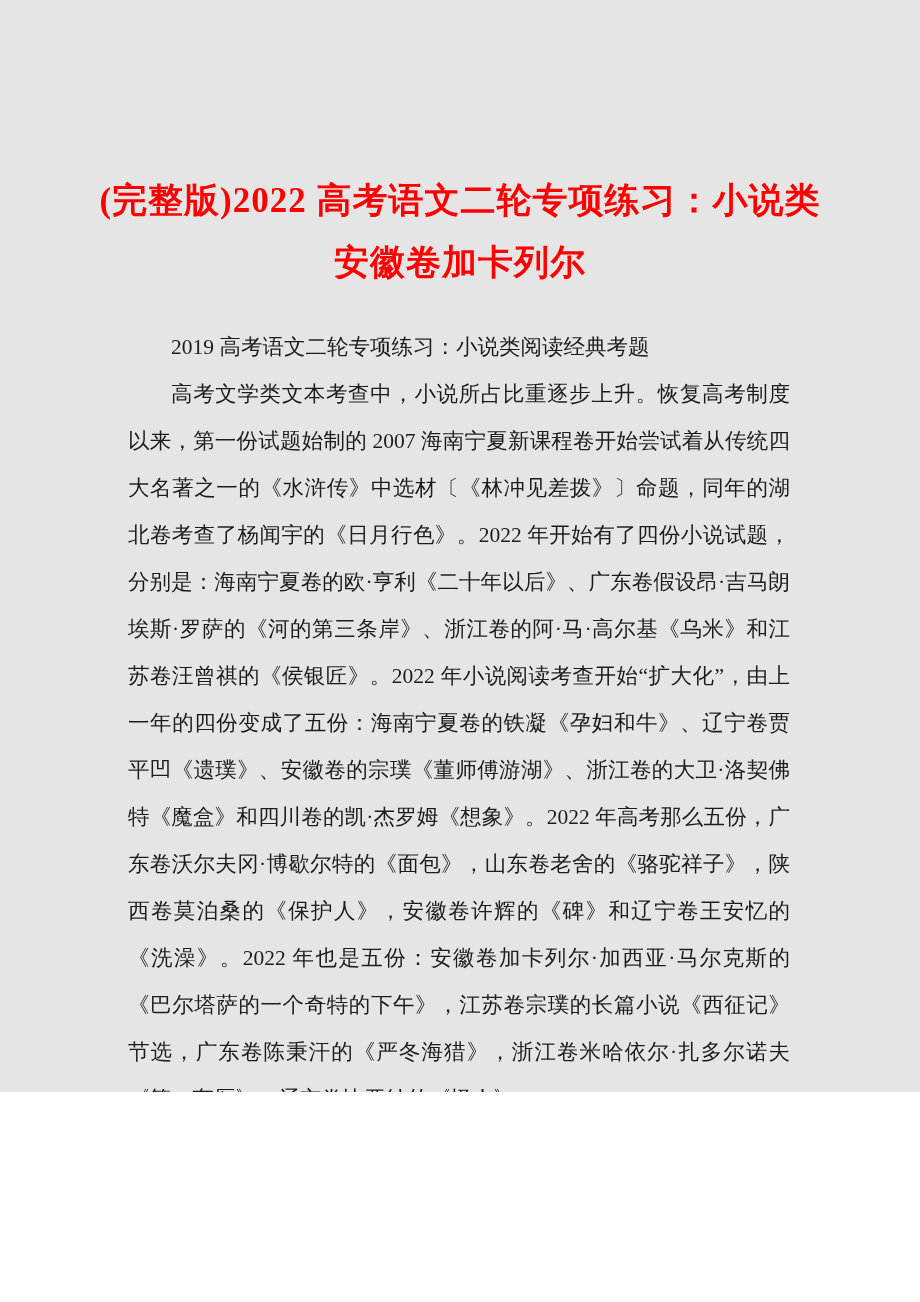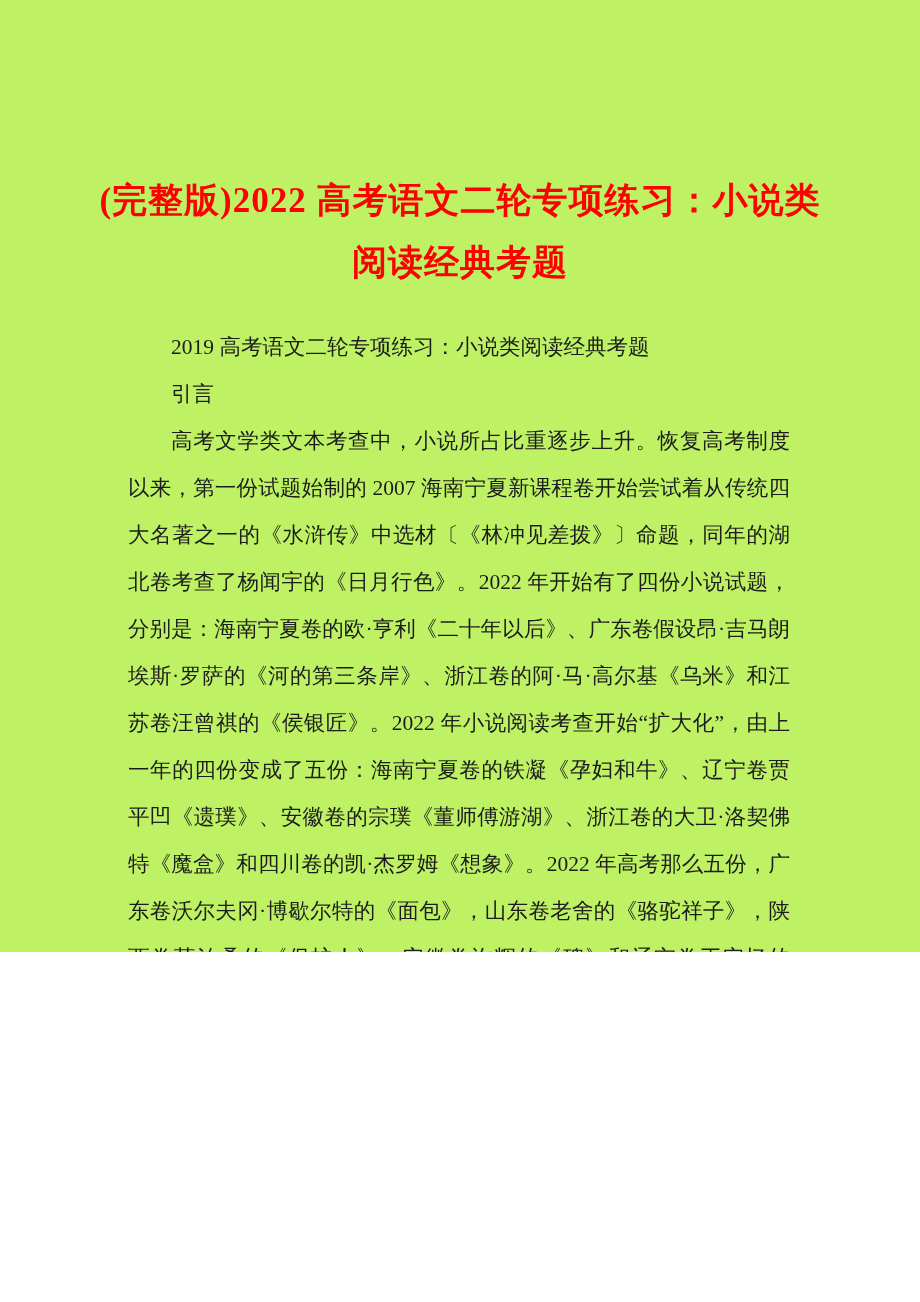--- a/index.html
+++ b/index.html
@@ -3,22 +3,22 @@
 <meta charset="utf-8">
 <style>
   html, body {
     margin: 0;
     padding: 0;
     background: #ffffff;
   }
   .page {
     position: relative;
     width: 920px;
-    height: 952px;
-    background: #bef264;
+    height: 1092px;
+    background: #e5e5e5;
     overflow: hidden;
     font-family: "Liberation Serif", "DejaVu Serif", serif;
   }
   .doc-title {
     padding-top: 170px;
     text-align: center;
     color: #ff0000;
     font-weight: bold;
     font-size: 35px;
     line-height: 62px;
@@ -40,22 +40,21 @@
     word-break: break-all;
   }
 </style>
 </head>
 <body>
 
 <div class="page">
 
   <div class="doc-title">
     <div class="title-line">(完整版)2022 高考语文二轮专项练习：小说类</div>
-    <div class="title-line">阅读经典考题</div>
+    <div class="title-line">安徽卷加卡列尔</div>
   </div>
 
   <div class="doc-body">
     <p>2019 高考语文二轮专项练习：小说类阅读经典考题</p>
-    <p>引言</p>
     <p>高考文学类文本考查中，小说所占比重逐步上升。恢复高考制度以来，第一份试题始制的 2007 海南宁夏新课程卷开始尝试着从传统四大名著之一的《水浒传》中选材〔《林冲见差拨》〕命题，同年的湖北卷考查了杨闻宇的《日月行色》。2022 年开始有了四份小说试题，分别是：海南宁夏卷的欧·亨利《二十年以后》、广东卷假设昂·吉马朗埃斯·罗萨的《河的第三条岸》、浙江卷的阿·马·高尔基《乌米》和江苏卷汪曾祺的《侯银匠》。2022 年小说阅读考查开始“扩大化”，由上一年的四份变成了五份：海南宁夏卷的铁凝《孕妇和牛》、辽宁卷贾平凹《遗璞》、安徽卷的宗璞《董师傅游湖》、浙江卷的大卫·洛契佛特《魔盒》和四川卷的凯·杰罗姆《想象》。2022 年高考那么五份，广东卷沃尔夫冈·博歇尔特的《面包》，山东卷老舍的《骆驼祥子》，陕西卷莫泊桑的《保护人》，安徽卷许辉的《碑》和辽宁卷王安忆的《洗澡》。2022 年也是五份：安徽卷加卡列尔·加西亚·马尔克斯的《巴尔塔萨的一个奇特的下午》，江苏卷宗璞的长篇小说《西征记》节选，广东卷陈秉汗的《严冬海猎》，浙江卷米哈依尔·扎多尔诺夫《第 9 车厢》，辽宁卷比亚纳的《怪人》。</p>
   </div>
 
 </div>
 
 </body></html>

